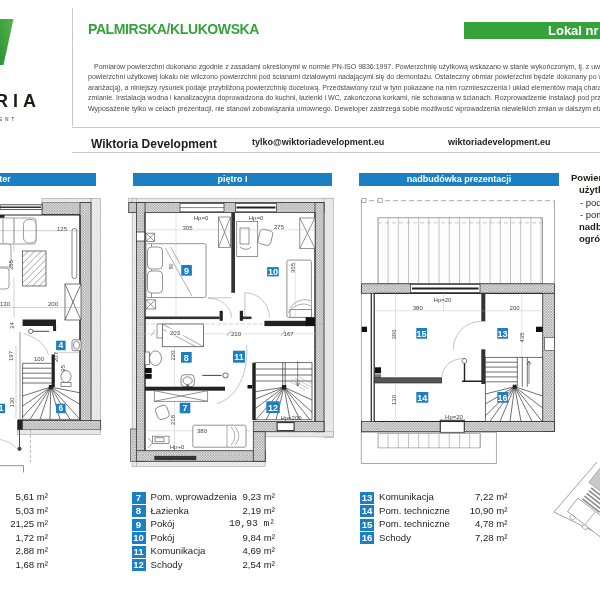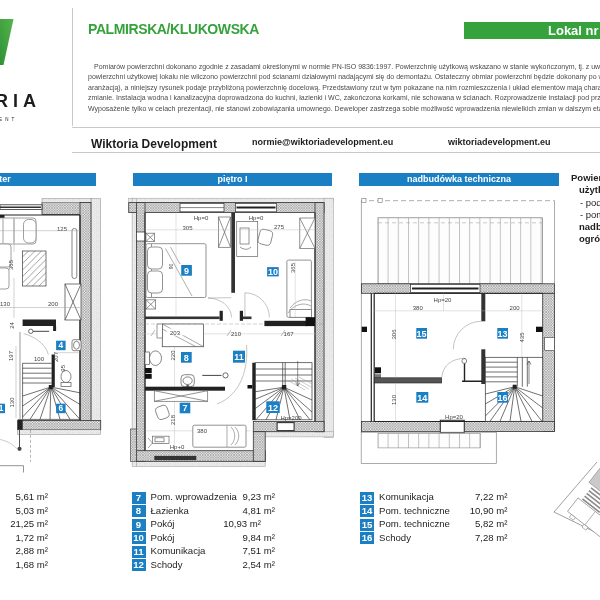--- a/index.html
+++ b/index.html
@@ -35,31 +35,31 @@
   <div>powierzchni użytkowej lokalu nie wliczono powierzchni pod ścianami działowymi nadającymi się do demontażu. Ostateczny obmiar powierzchni będzie dokonany po wykończeniu lokalu (zgodnie z aranżacją)</div>
   <div>aranżacją), a niniejszy rysunek podaje przybliżoną powierzchnię docelową. Przedstawiony rzut w tym pokazane na nim rozmieszczenia i układ elementów mają charakter poglądowy i mogą ulec</div>
   <div>zmianie. Instalacja wodna i kanalizacyjna doprowadzona do kuchni, łazienki i WC, zakończona korkami, nie schowana w ścianach. Rozprowadzenie instalacji pod przyszłe urządzenia po stronie</div>
   <div>Wyposażenie tylko w celach prezentacji, nie stanowi zobowiązania umownego. Deweloper zastrzega sobie możliwość wprowadzenia niewielkich zmian w dalszym etapie budowy.</div>
 </div>
 
 <div class="abs" style="left:72px;top:127px;width:528px;height:1px;background:#c9c9c9;"></div>
 
 <div class="abs" style="left:91px;top:137px;font-size:12px;font-weight:bold;color:#1d1d1b;">Wiktoria Development</div>
 
-<div class="abs" style="left:252px;top:137px;font-size:9px;font-weight:bold;color:#1d1d1b;">normie@wiktoriadevelopment.eu</div>
+<div class="abs" style="left:252px;top:137px;font-size:9px;font-weight:bold;color:#1d1d1b;">tylko@wiktoriadevelopment.eu</div>
 
 <div class="abs" style="left:448px;top:137px;font-size:9px;font-weight:bold;color:#1d1d1b;">wiktoriadevelopment.eu</div>
 
 <div class="abs" style="left:72px;top:152px;width:528px;height:1px;background:#c9c9c9;"></div>
 
 <div class="abs" style="left:-100px;top:173px;width:196px;height:12.5px;background:#1b7fc4;color:#fff;font-size:9px;font-weight:bold;text-align:center;line-height:12.5px;">parter</div>
 
 <div class="abs" style="left:133px;top:173px;width:199px;height:12.5px;background:#1b7fc4;color:#fff;font-size:9px;font-weight:bold;text-align:center;line-height:12.5px;">piętro I</div>
 
-<div class="abs" style="left:359px;top:173px;width:200px;height:12.5px;background:#1b7fc4;color:#fff;font-size:9px;font-weight:bold;text-align:center;line-height:12.5px;">nadbudówka techniczna</div>
+<div class="abs" style="left:359px;top:173px;width:200px;height:12.5px;background:#1b7fc4;color:#fff;font-size:9px;font-weight:bold;text-align:center;line-height:12.5px;">nadbudówka prezentacji</div>
 
 <div class="abs" style="left:571px;top:172px;width:200px;font-size:9.5px;color:#1d1d1b;line-height:12.3px;white-space:nowrap;">
   <div style="font-weight:bold;">Powierzchnia</div>
   <div style="font-weight:bold;padding-left:8px;">użytkowa: 58,52 m²</div>
   <div style="padding-left:9px;">- poddasze: 30,11 m²</div>
   <div style="padding-left:9px;">- pomieszczenia: 28,41 m²</div>
   <div style="font-weight:bold;padding-left:8px;">nadbudówka: 24,23 m²</div>
   <div style="font-weight:bold;padding-left:8px;">ogródek: 48,00 m²</div>
 </div>
 
@@ -546,39 +546,39 @@
 
   <div style="position:relative;height:13.6px;">
       <span style="position:absolute;left:0;top:0.5px;width:14px;height:12px;background:#1b7fc4;color:#fff;font-weight:bold;text-align:center;line-height:12px;">7</span>
       <span style="position:absolute;left:19px;">Pom. wprowadzenia</span>
       <span style="position:absolute;right:0;">9,23 m²</span>
     </div>
 
   <div style="position:relative;height:13.6px;">
       <span style="position:absolute;left:0;top:0.5px;width:14px;height:12px;background:#1b7fc4;color:#fff;font-weight:bold;text-align:center;line-height:12px;">8</span>
       <span style="position:absolute;left:19px;">Łazienka</span>
-      <span style="position:absolute;right:0;">4,81 m²</span>
+      <span style="position:absolute;right:0;">2,19 m²</span>
     </div>
 
   <div style="position:relative;height:13.6px;">
       <span style="position:absolute;left:0;top:0.5px;width:14px;height:12px;background:#1b7fc4;color:#fff;font-weight:bold;text-align:center;line-height:12px;">9</span>
       <span style="position:absolute;left:19px;">Pokój</span>
-      <span style="position:absolute;right:14px;">10,93 m²</span>
+      <span style="position:absolute;right:0;font-family:Liberation Mono, monospace;">10,93 m²</span>
     </div>
 
   <div style="position:relative;height:13.6px;">
       <span style="position:absolute;left:0;top:0.5px;width:14px;height:12px;background:#1b7fc4;color:#fff;font-weight:bold;text-align:center;line-height:12px;">10</span>
       <span style="position:absolute;left:19px;">Pokój</span>
       <span style="position:absolute;right:0;margin-left:12px;">9,84 m²</span>
     </div>
 
   <div style="position:relative;height:13.6px;">
       <span style="position:absolute;left:0;top:0.5px;width:14px;height:12px;background:#1b7fc4;color:#fff;font-weight:bold;text-align:center;line-height:12px;">11</span>
       <span style="position:absolute;left:19px;">Komunikacja</span>
-      <span style="position:absolute;right:0;">7,51 m²</span>
+      <span style="position:absolute;right:0;">4,69 m²</span>
     </div>
 
   <div style="position:relative;height:13.6px;">
       <span style="position:absolute;left:0;top:0.5px;width:14px;height:12px;background:#1b7fc4;color:#fff;font-weight:bold;text-align:center;line-height:12px;">12</span>
       <span style="position:absolute;left:19px;">Schody</span>
       <span style="position:absolute;right:0;">2,54 m²</span>
     </div>
 </div>
 
 <div class="abs" style="left:360px;top:491px;width:147.5px;font-size:9.6px;color:#1d1d1b;">
@@ -591,21 +591,21 @@
 
   <div style="position:relative;height:13.6px;">
       <span style="position:absolute;left:0;top:0.5px;width:14px;height:12px;background:#1b7fc4;color:#fff;font-weight:bold;text-align:center;line-height:12px;">14</span>
       <span style="position:absolute;left:19px;">Pom. techniczne</span>
       <span style="position:absolute;right:0;text-align:right;">10,90 m²</span>
     </div>
 
   <div style="position:relative;height:13.6px;">
       <span style="position:absolute;left:0;top:0.5px;width:14px;height:12px;background:#1b7fc4;color:#fff;font-weight:bold;text-align:center;line-height:12px;">15</span>
       <span style="position:absolute;left:19px;">Pom. techniczne</span>
-      <span style="position:absolute;right:0;">5,82 m²</span>
+      <span style="position:absolute;right:0;">4,78 m²</span>
     </div>
 
   <div style="position:relative;height:13.6px;">
       <span style="position:absolute;left:0;top:0.5px;width:14px;height:12px;background:#1b7fc4;color:#fff;font-weight:bold;text-align:center;line-height:12px;">16</span>
       <span style="position:absolute;left:19px;">Schody</span>
       <span style="position:absolute;right:0;">7,28 m²</span>
     </div>
 </div>
 
 </body></html>

